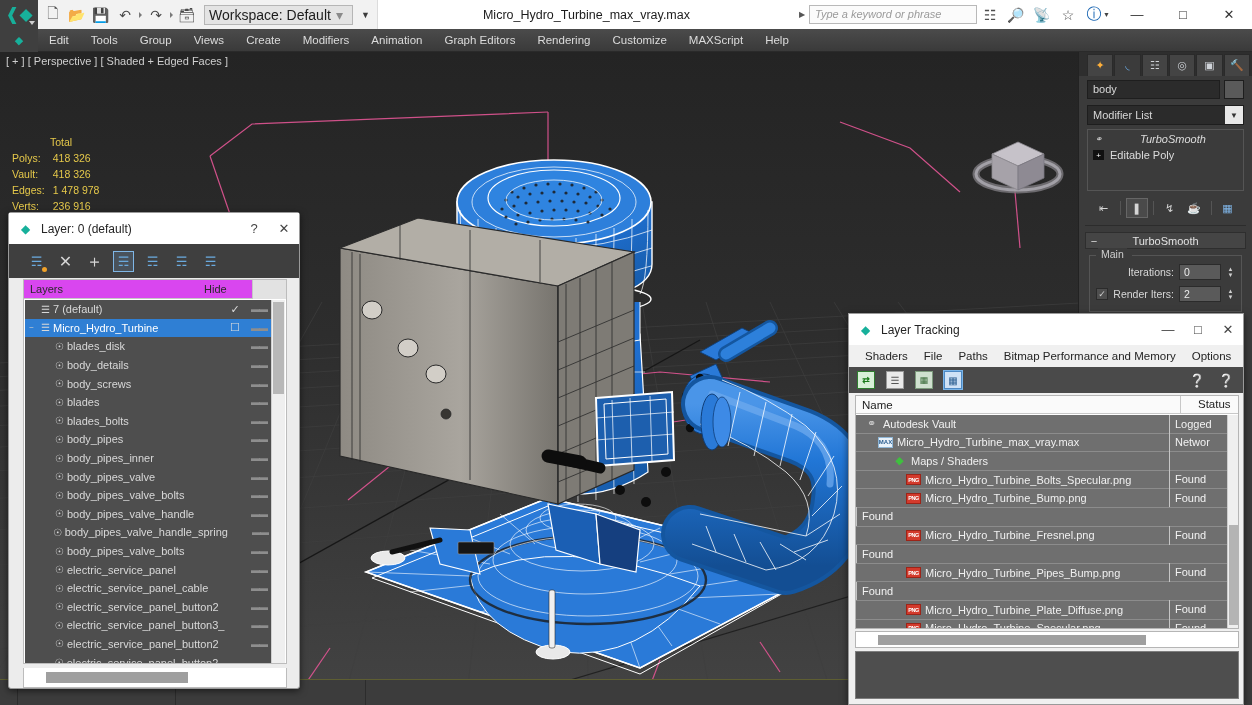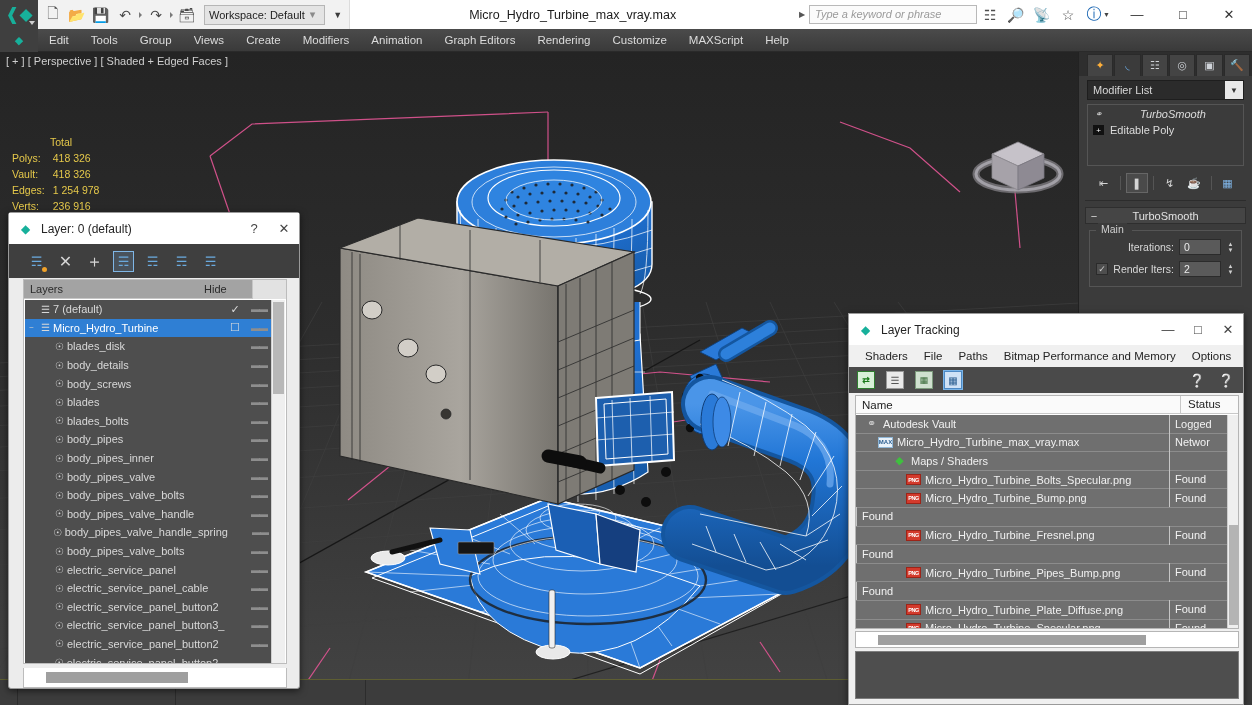--- a/index.html
+++ b/index.html
@@ -23,21 +23,21 @@
   .maxlogo .caret { position: absolute; right: 3px; bottom: 4px;
     width: 0; height: 0; border-left: 3px solid transparent; border-right: 3px solid transparent;
     border-top: 4px solid #cfcfcf; }
   .qat { display: flex; align-items: center; height: 29px; padding: 0 4px; gap: 2px;
     background: #f2f2f2; border-right: 1px solid #dcdcdc; }
   .qbtn { width: 22px; height: 22px; display: flex; align-items: center; justify-content: center;
     color: #4a4a4a; font-size: 14px; }
   .qsep { width: 0; height: 0; border-left: 3.5px solid #7a7a7a;
     border-top: 3px solid transparent; border-bottom: 3px solid transparent; margin: 0 1px; }
   .wsbox { display: flex; align-items: center; height: 20px; margin-left: 4px;
-    background: #e4e4e4; border: 1px solid #b6b6b6; padding: 0 4px; font-size: 11px; color: #1d1d1d; text-align: right; }
+    background: #e4e4e4; border: 1px solid #b6b6b6; padding: 0 4px; font-size: 14px; color: #1d1d1d; text-align: right; }
   .wsbox .sep { color: #8a8a8a; margin: 0 5px; }
   .wsarrow { font-size: 9px; color: #3c3c3c; margin-left: 3px; padding: 0 3px; }
   .doctitle { flex: 1; text-align: center; font-size: 12.5px; color: #1c1c1c; }
   .searchgrp { display: flex; align-items: center; height: 29px; gap: 0; }
   .searchplay { width: 14px; text-align: center; font-size: 8px; color: #555; }
   .searchbox { width: 168px; height: 19px; background: #fbfbfb; border: 1px solid #b9b9b9;
     font-size: 11px; font-style: italic; color: #9a9a9a; padding: 0 5px; line-height: 17px; }
   .tbicon { width: 26px; height: 29px; display: flex; align-items: center; justify-content: center;
     color: #4e4e4e; font-size: 14px; }
   .helpdot { font-size: 7px; color: #444; margin-left: -4px; margin-right: 4px; }
@@ -139,21 +139,21 @@
   
   #layerdlg { left: 8px; top: 212px; width: 292px; height: 477px; background: #ececec;
     border-radius: 3px; }
   .lay-tools { height: 34px; background: #3f3f3f; display: flex; align-items: center;
     padding-left: 18px; gap: 10px; }
   .lay-tool { width: 19px; height: 19px; display: flex; align-items: center;
     justify-content: center; font-size: 13px; color: #6aa9dd; position: relative; }
   .lay-tool.sel { outline: 1px solid #7fb6e6; background: rgba(120,170,220,.18); }
   .lay-listwrap { position: absolute; left: 14px; top: 66px; width: 264px; height: 385px;
     background: #ffffff; border: 1px solid #bcbcbc; }
-  .lay-hdr { display: flex; height: 19px; background: #a3a3a3; border-bottom: 1px solid #c6c6c6;
+  .lay-hdr { display: flex; height: 19px; background: #d946ef; border-bottom: 1px solid #c6c6c6;
     font-size: 11px; color: #2a2a2a; align-items: center; }
   .lay-hdr .c1 { flex: 1; padding-left: 6px; }
   .lay-hdr .c2 { width: 48px; }
   .lay-hdr .c3 { width: 34px; border-left: 1px solid #c6c6c6; height: 19px;
     background: #e2e2e2; }
   .lay-rows { position: absolute; left: 1px; top: 20px; width: 247px; height: 363px;
     background: #4e4e4e; overflow: hidden; }
   .lrow { display: flex; align-items: center; height: 18.6px; font-size: 11px; color: #d8d8d8; }
   .lrow.sel { background: #2f7fd4; color: #fff; }
   .lrow .expand { width: 13px; text-align: center; font-size: 8px; color: #cfcfcf; }
@@ -177,21 +177,21 @@
     padding: 0 8px; gap: 11px; }
   .at-tool { width: 18px; height: 18px; display: flex; align-items: center;
     justify-content: center; font-size: 12px; }
   .at-tool.sel { outline: 1px solid #79b4e8; background: rgba(110,170,225,.25); }
   .at-spacer { flex: 1; }
   .at-grid { position: absolute; left: 6px; top: 81px; width: 384px; height: 234px;
     background: #fff; border: 1px solid #b5b5b5; overflow: hidden; }
   .at-hdr { display: flex; height: 18px; background: #fafafa; border-bottom: 1px solid #c8c8c8;
     font-size: 11.5px; color: #222; align-items: center; }
   .at-hdr .n { flex: 1; padding-left: 6px; }
-  .at-hdr .s { width: 58px; padding-left: 7px; border-left: 1px solid #c8c8c8; height: 18px; line-height: 17px; }
+  .at-hdr .s { width: 58px; padding-left: 17px; border-left: 1px solid #c8c8c8; height: 18px; line-height: 17px; }
   .at-body { position: absolute; left: 0; top: 19px; right: 11px; bottom: 0; background: #6f6f6f; }
   .arow { display: flex; height: 18.6px; align-items: center; font-size: 11px; color: #f0f0f0;
     border-bottom: 1px solid #8c8c8c; }
   .arow .nc { flex: 1; display: flex; align-items: center; overflow: hidden; white-space: nowrap; }
   .arow .sc { width: 58px; padding-left: 5px; border-left: 1px solid #c6c6c6; height: 18.6px;
     line-height: 18px; color: #f2f2f2; }
   .aico { width: 15px; height: 12px; margin-right: 4px; display: flex; align-items: center;
     justify-content: center; font-size: 8px; flex: none; }
   .aico.vault { color: #cccccc; font-size: 11px; }
   .aico.max { background: #e9f2fa; color: #2a5d8f; font-size: 6px; font-weight: bold;
@@ -596,21 +596,21 @@
         <tr>
               <td class="lbl">Polys:</td>
             <td>418 326</td>
             </tr>
         <tr>
               <td class="lbl">Vault:</td>
             <td>418 326</td>
             </tr>
         <tr>
               <td class="lbl">Edges:</td>
-            <td>1 254 978</td>
+            <td>1 478 978</td>
             </tr>
         <tr>
               <td class="lbl">Verts:</td>
             <td>236 916</td>
             </tr>
       </tbody>
         </table>
     </div>
 
     <svg style="position:absolute;left:962px;top:58px;" width="112" height="104">
@@ -625,20 +625,24 @@
   <div class="cmdpanel">
     <div class="cp-tabs">
       <div class="cp-tab" style="color:#ffb03a">✦</div>
       <div class="cp-tab active" style="color:#6fb2ef">◟</div>
       <div class="cp-tab" style="color:#cfd3d8">☷</div>
       <div class="cp-tab" style="color:#cfd3d8">◎</div>
       <div class="cp-tab" style="color:#cfd3d8">▣</div>
       <div class="cp-tab" style="color:#d0a36e">🔨</div>
     </div>
 
+    <div class="cp-namebar">
+      <div class="cp-name">body</div>
+      <div class="cp-color"></div>
+    </div>
 
     <div class="cp-modlist">
       <span>Modifier List</span>
       <span class="arrow">▼</span>
     </div>
 
     <div class="cp-stack">
       <div class="cp-stackrow it">
         <span class="bulb">⚭</span>
         <span class="lbl">TurboSmooth</span>

